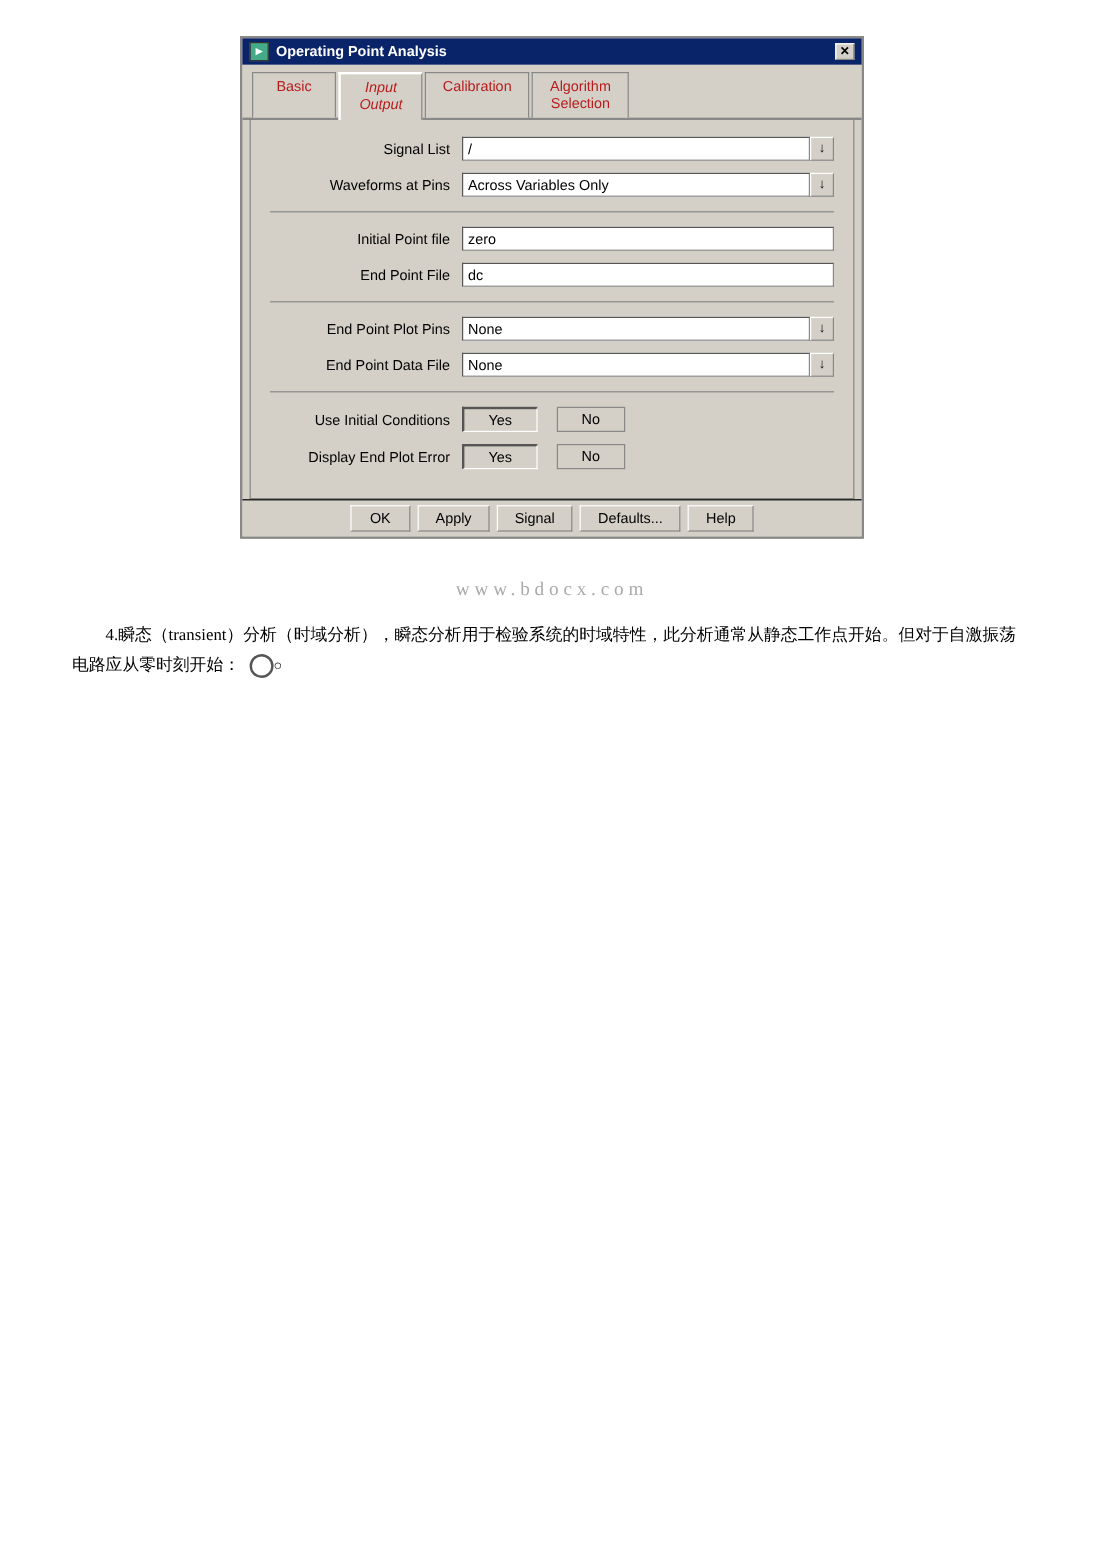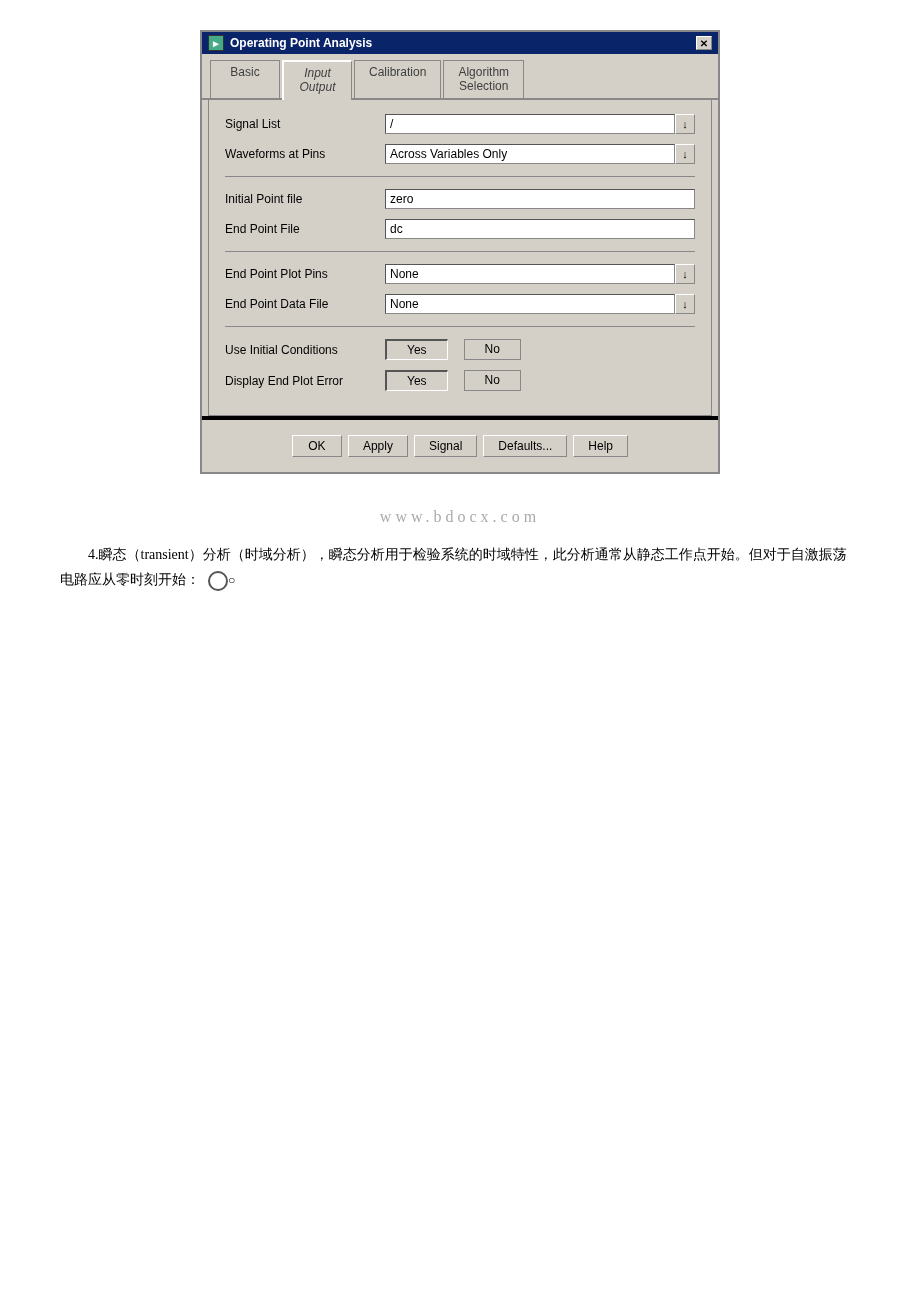--- a/index.html
+++ b/index.html
@@ -87,21 +87,21 @@
 
     .tab {
       padding: 4px 14px;
       background: #d4d0c8;
       border: 1px solid #888;
       border-bottom: none;
       font-size: 12px;
       cursor: pointer;
       min-width: 70px;
       text-align: center;
-      color: #404040;
+      color: #b91c1c;
     }
 
     .tab.active {
       background: #d4d0c8;
       border-top: 2px solid #fff;
       border-left: 2px solid #fff;
       border-right: 1px solid #888;
       margin-bottom: -2px;
       padding-bottom: 6px;
       position: relative;
@@ -118,21 +118,21 @@
       margin: 0 6px;
     }
 
     .form-row {
       display: flex;
       align-items: center;
       margin-bottom: 10px;
     }
 
     .form-label {
-      text-align: left;
+      text-align: right;
       width: 160px;
       padding-right: 10px;
       font-size: 12px;
       color: #000;
       flex-shrink: 0;
     }
 
     .form-control-wrapper {
       display: flex;
       align-items: center;
@@ -190,23 +190,23 @@
       border-left: 2px solid #555;
       border-right: 1px solid #fff;
       border-bottom: 1px solid #fff;
     }
 
     
     .dialog-footer {
       display: flex;
       justify-content: center;
       gap: 6px;
-      padding: 15px;
-      background: #d4d0c8;
-      border-top: 4px solid #000000;
+      padding: 4px;
+      background: #d4d0c8;
+      border-top: 1px solid #000000;
     }
 
     .footer-btn {
       padding: 3px 14px;
       background: #d4d0c8;
       border: 1px solid #888;
       border-top-color: #fff;
       border-left-color: #fff;
       font-size: 12px;
       cursor: pointer;

